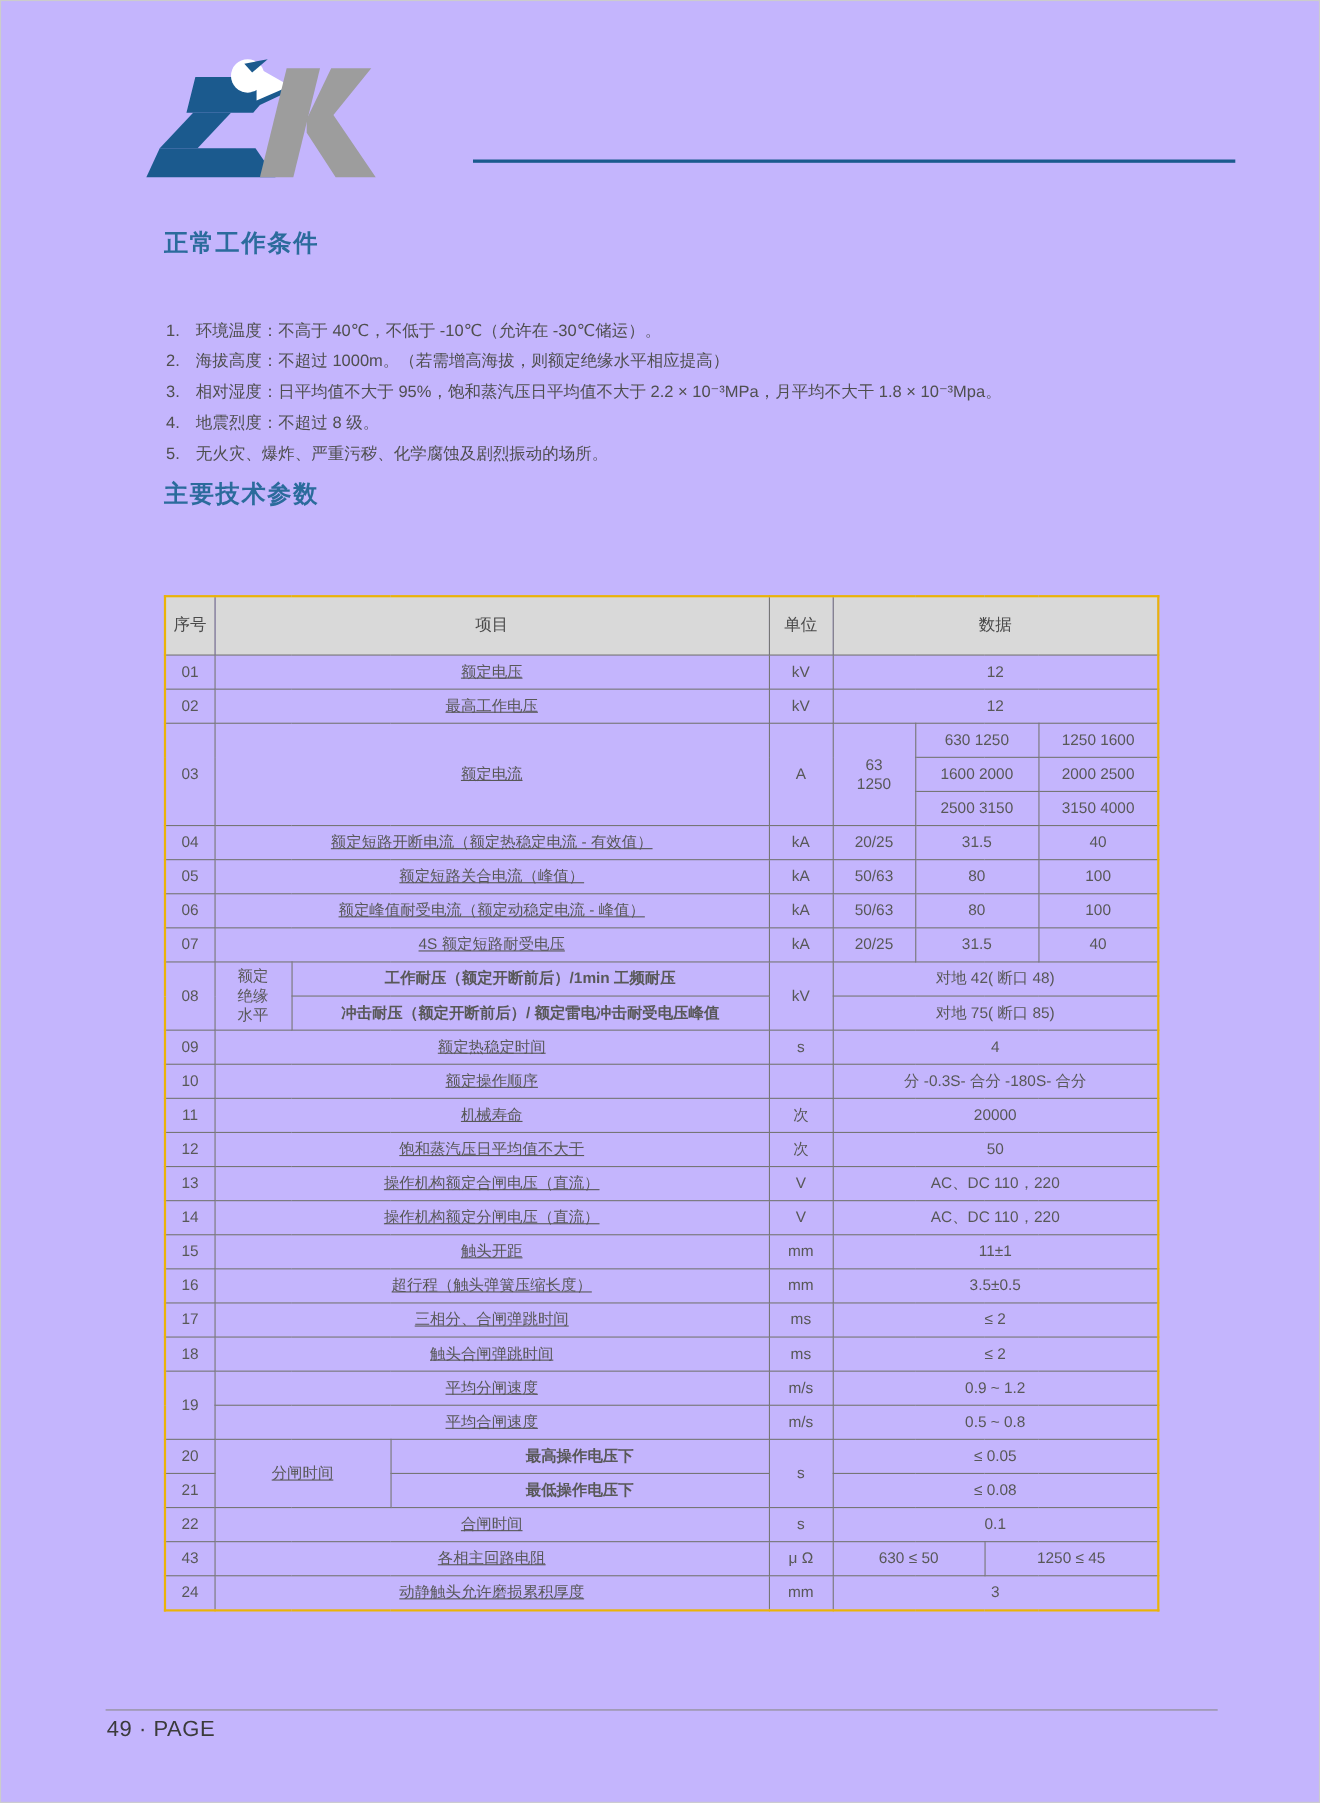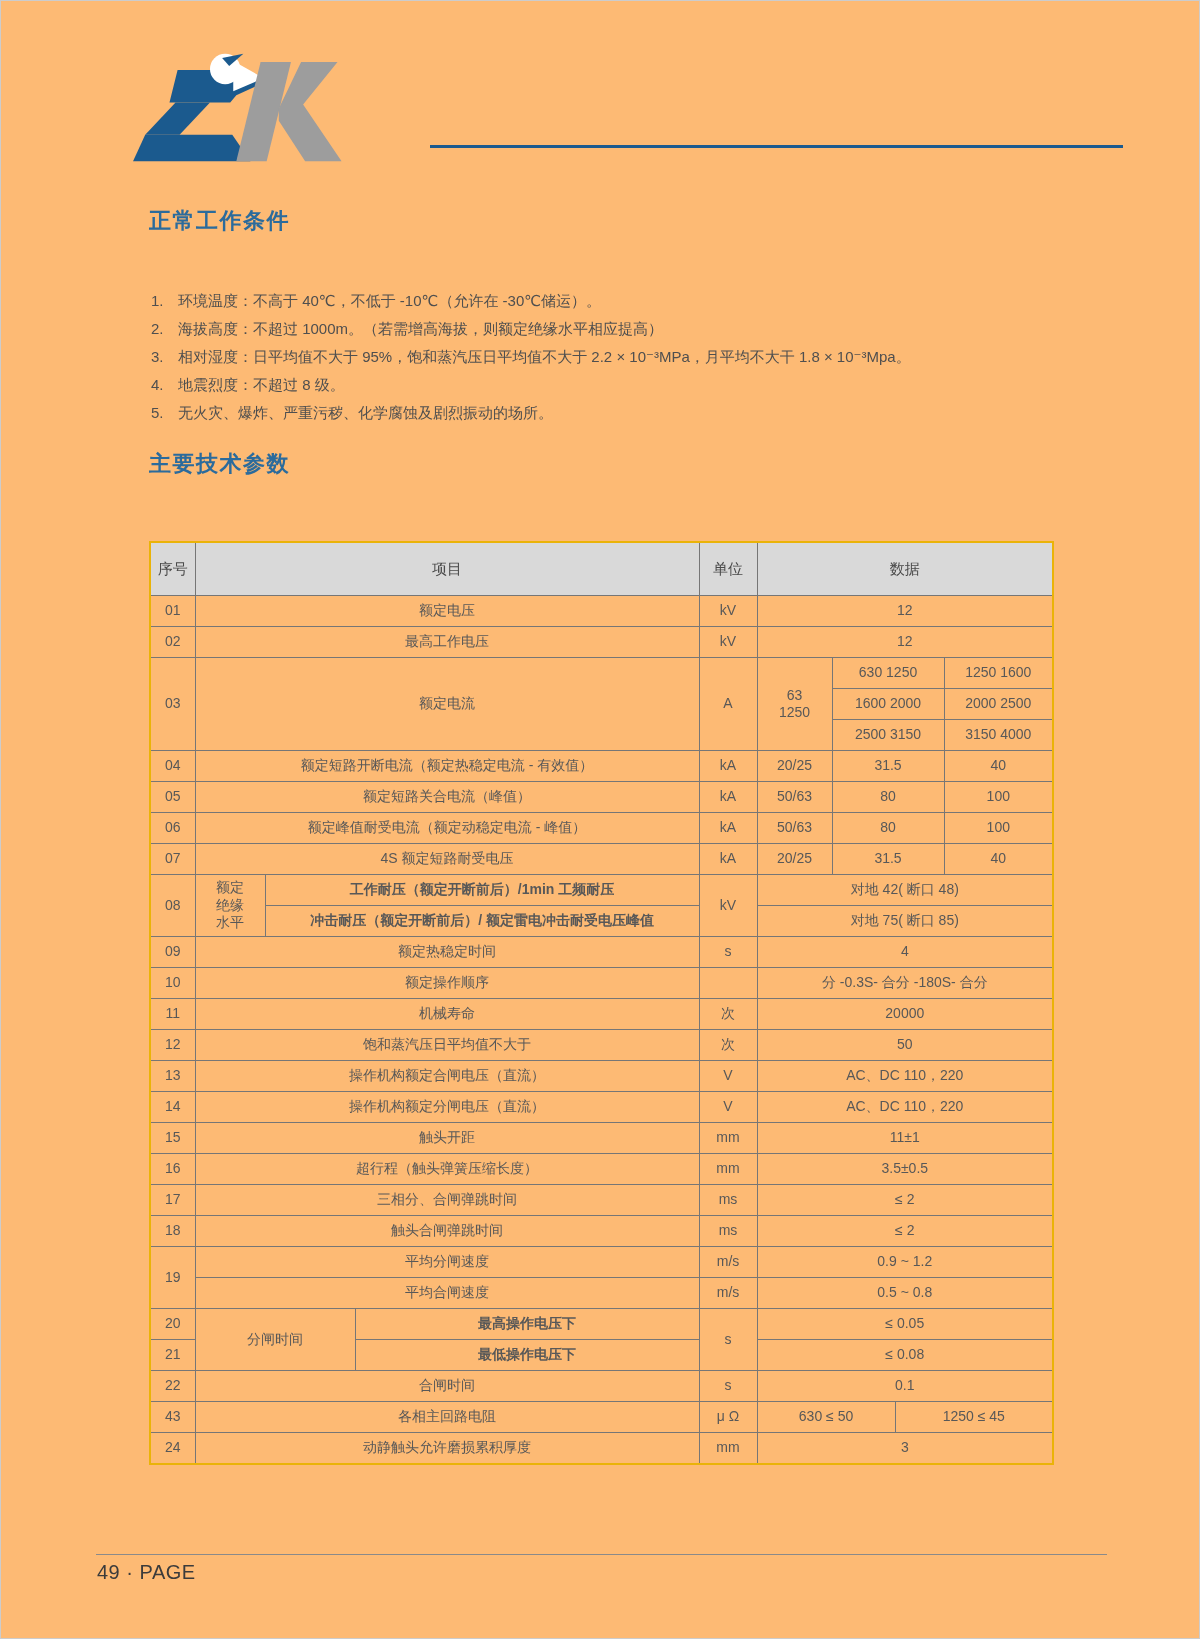--- a/index.html
+++ b/index.html
@@ -1,46 +1,46 @@
 <!DOCTYPE html>
 <html><head>
 <meta charset="utf-8">
 <style>
   html,body{margin:0;padding:0;background:#ffffff;}
   .page{
-    position:relative;width:1200px;height:1639px;background:#fdba74;
+    position:relative;width:1200px;height:1639px;background:#c4b5fd;
     border:1px solid #cccccc;box-sizing:border-box;overflow:hidden;
     font-family:"Liberation Sans","DejaVu Sans",sans-serif;
   }
   .logo{position:absolute;left:128px;top:48px;width:248px;height:118px;}
   .top-rule{position:absolute;left:429px;top:144px;width:693px;height:3px;background:#1b5a8e;}
   .section-title{
     position:absolute;left:148px;margin:0;color:#2b6b9c;
     font-size:22px;font-weight:600;letter-spacing:1.5px;
   }
   #title-conditions{top:205px;}
-  #title-parameters{top:448px;text-align:center;}
+  #title-parameters{top:433px;text-align:center;}
   .cond-list{position:absolute;left:150px;top:286px;width:950px;}
   .cond-item{display:flex;font-size:15px;color:#4f4f4f;line-height:28px;}
   .cond-num{width:27px;flex:0 0 27px;}
   .cond-text{flex:1;}
   .param-table-wrap{position:absolute;left:148px;top:540px;}
   table.param{
     border-collapse:collapse;table-layout:fixed;width:903px;
     border:2px solid #eab308;
   }
   table.param td{
     border:1px solid #767676;height:28px;font-size:14px;color:#585858;
     text-align:center;vertical-align:middle;padding:1px 5px;
     overflow:hidden;line-height:1.25;
   }
   table.param thead td{
     background:#d9d9d9;height:50px;color:#4a4a4a;font-size:15px;
   }
-  td.c-item{text-align:left;padding-left:14px;}
+  td.c-item{text-align:left;padding-left:14px;text-decoration:underline;}
   td.c-sub{text-align:left;padding-left:16px;font-weight:bold;}
   .pre{white-space:pre-line;}
   .footer-rule{position:absolute;left:95px;top:1553px;width:1011px;height:1px;background:#8a8a8a;}
   .footer-text{position:absolute;left:96px;top:1560px;font-size:20px;color:#3b3b3b;letter-spacing:0.5px;}
 </style>
 </head>
 <body>
 
 <div class="page">
 

